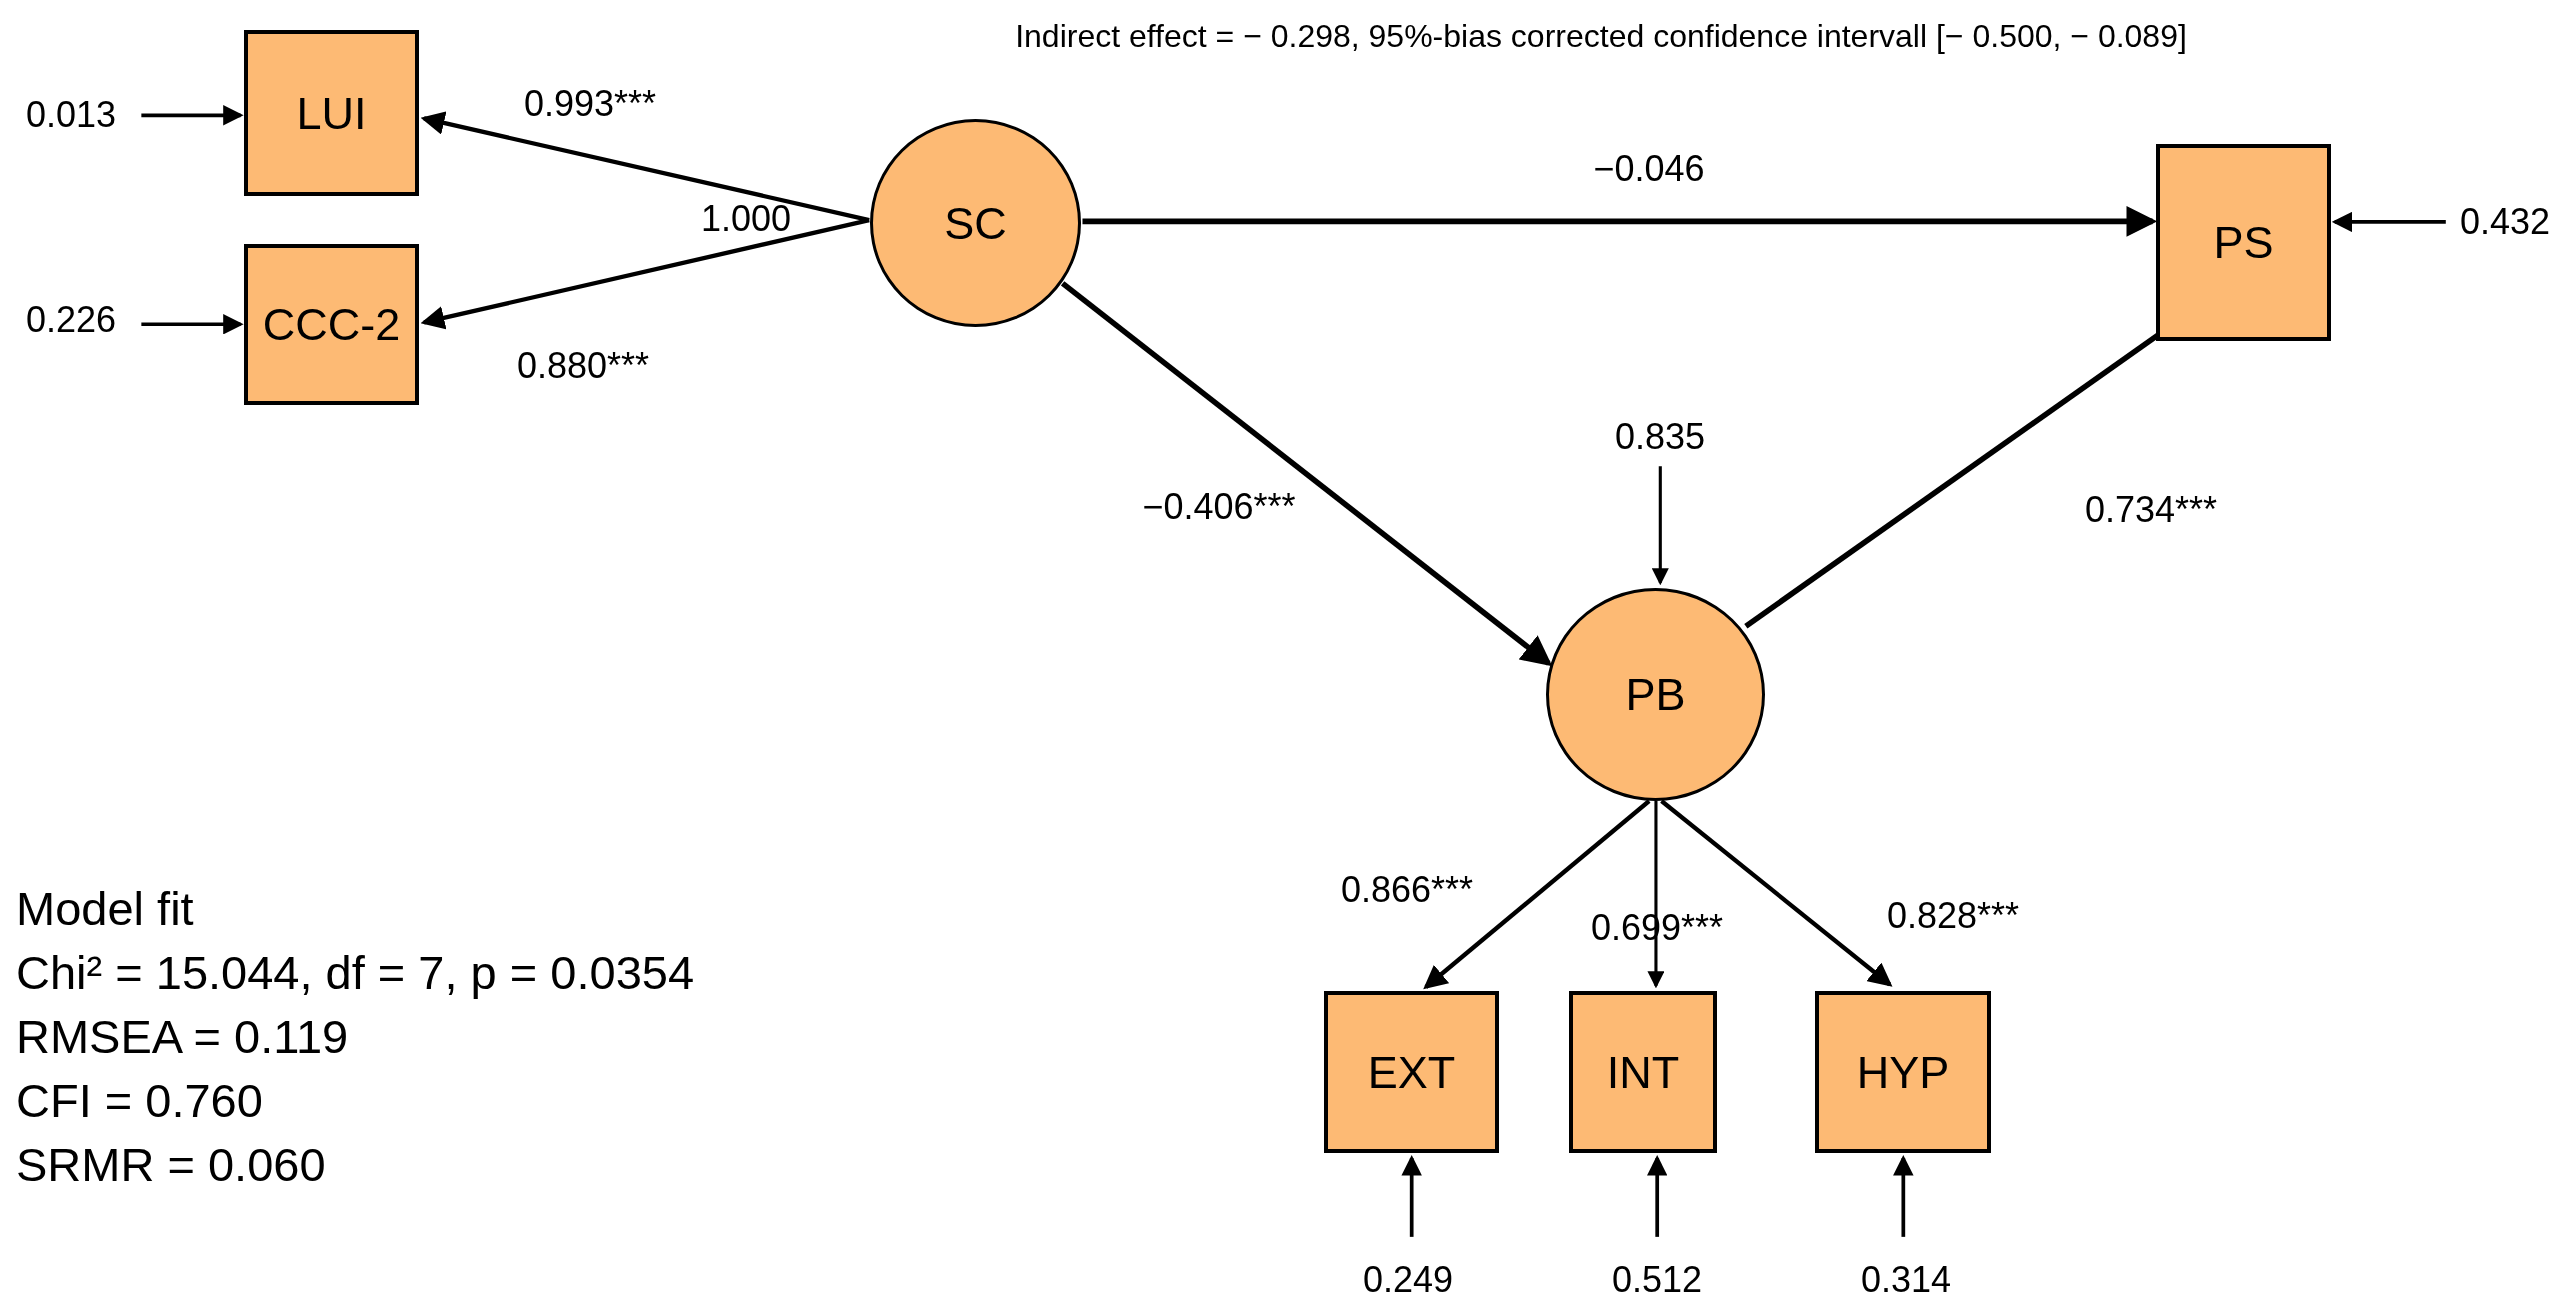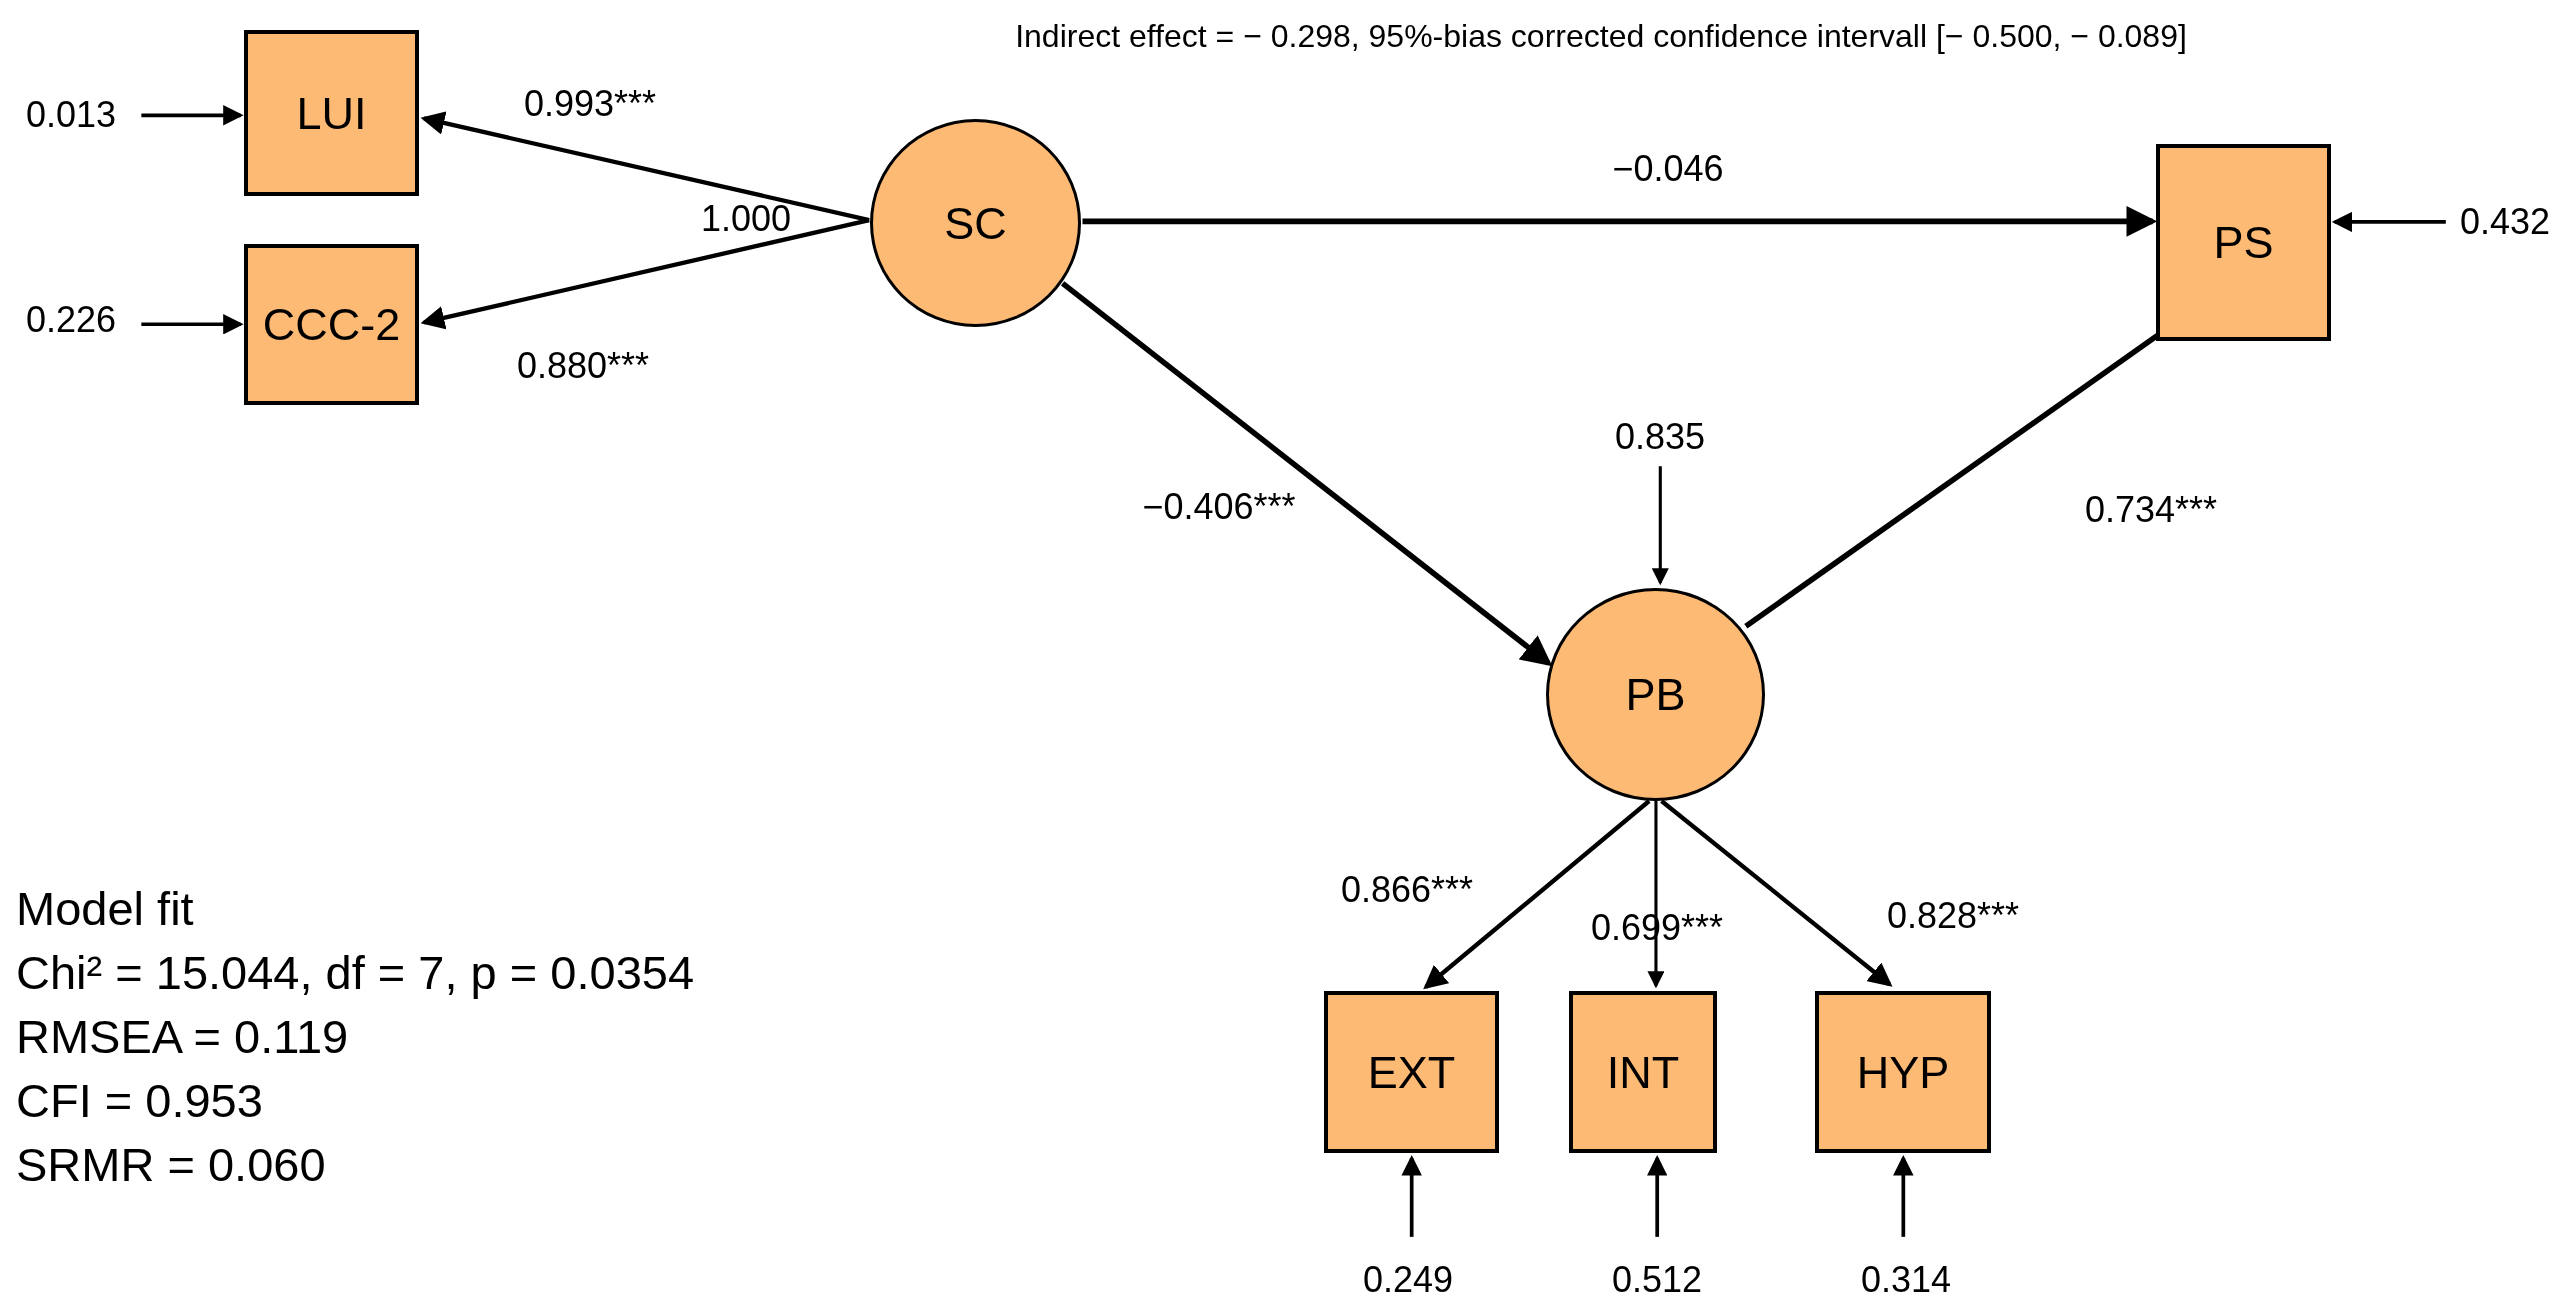--- a/index.html
+++ b/index.html
@@ -92,26 +92,26 @@
   <div class="lbl" style="left:1657px;top:1280px;">0.512</div>
   <div class="lbl" style="left:1906px;top:1280px;">0.314</div>
 
   <div class="lbl" style="left:590px;top:104px;">0.993***</div>
   <div class="lbl" style="left:746px;top:219px;">1.000</div>
   <div class="lbl" style="left:583px;top:366px;">0.880***</div>
   <div class="lbl" style="left:1407px;top:890px;">0.866***</div>
   <div class="lbl" style="left:1657px;top:928px;">0.699***</div>
   <div class="lbl" style="left:1953px;top:916px;">0.828***</div>
 
-  <div class="lbl" style="left:1649px;top:169px;margin-left:19px;">−0.046</div>
+  <div class="lbl" style="left:1649px;top:169px;">−0.046</div>
   <div class="lbl" style="left:1219px;top:507px;">−0.406***</div>
   <div class="lbl" style="left:2151px;top:510px;">0.734***</div>
 
   <div class="modelfit">
     <div>Model fit</div>
     <div>Chi² = 15.044, df = 7, p = 0.0354</div>
     <div>RMSEA = 0.119</div>
-    <div>CFI = 0.953</div>
+    <div>CFI = 0.760</div>
     <div>SRMR = 0.060</div>
   </div>
 
 </div>
 
 
 </body></html>

